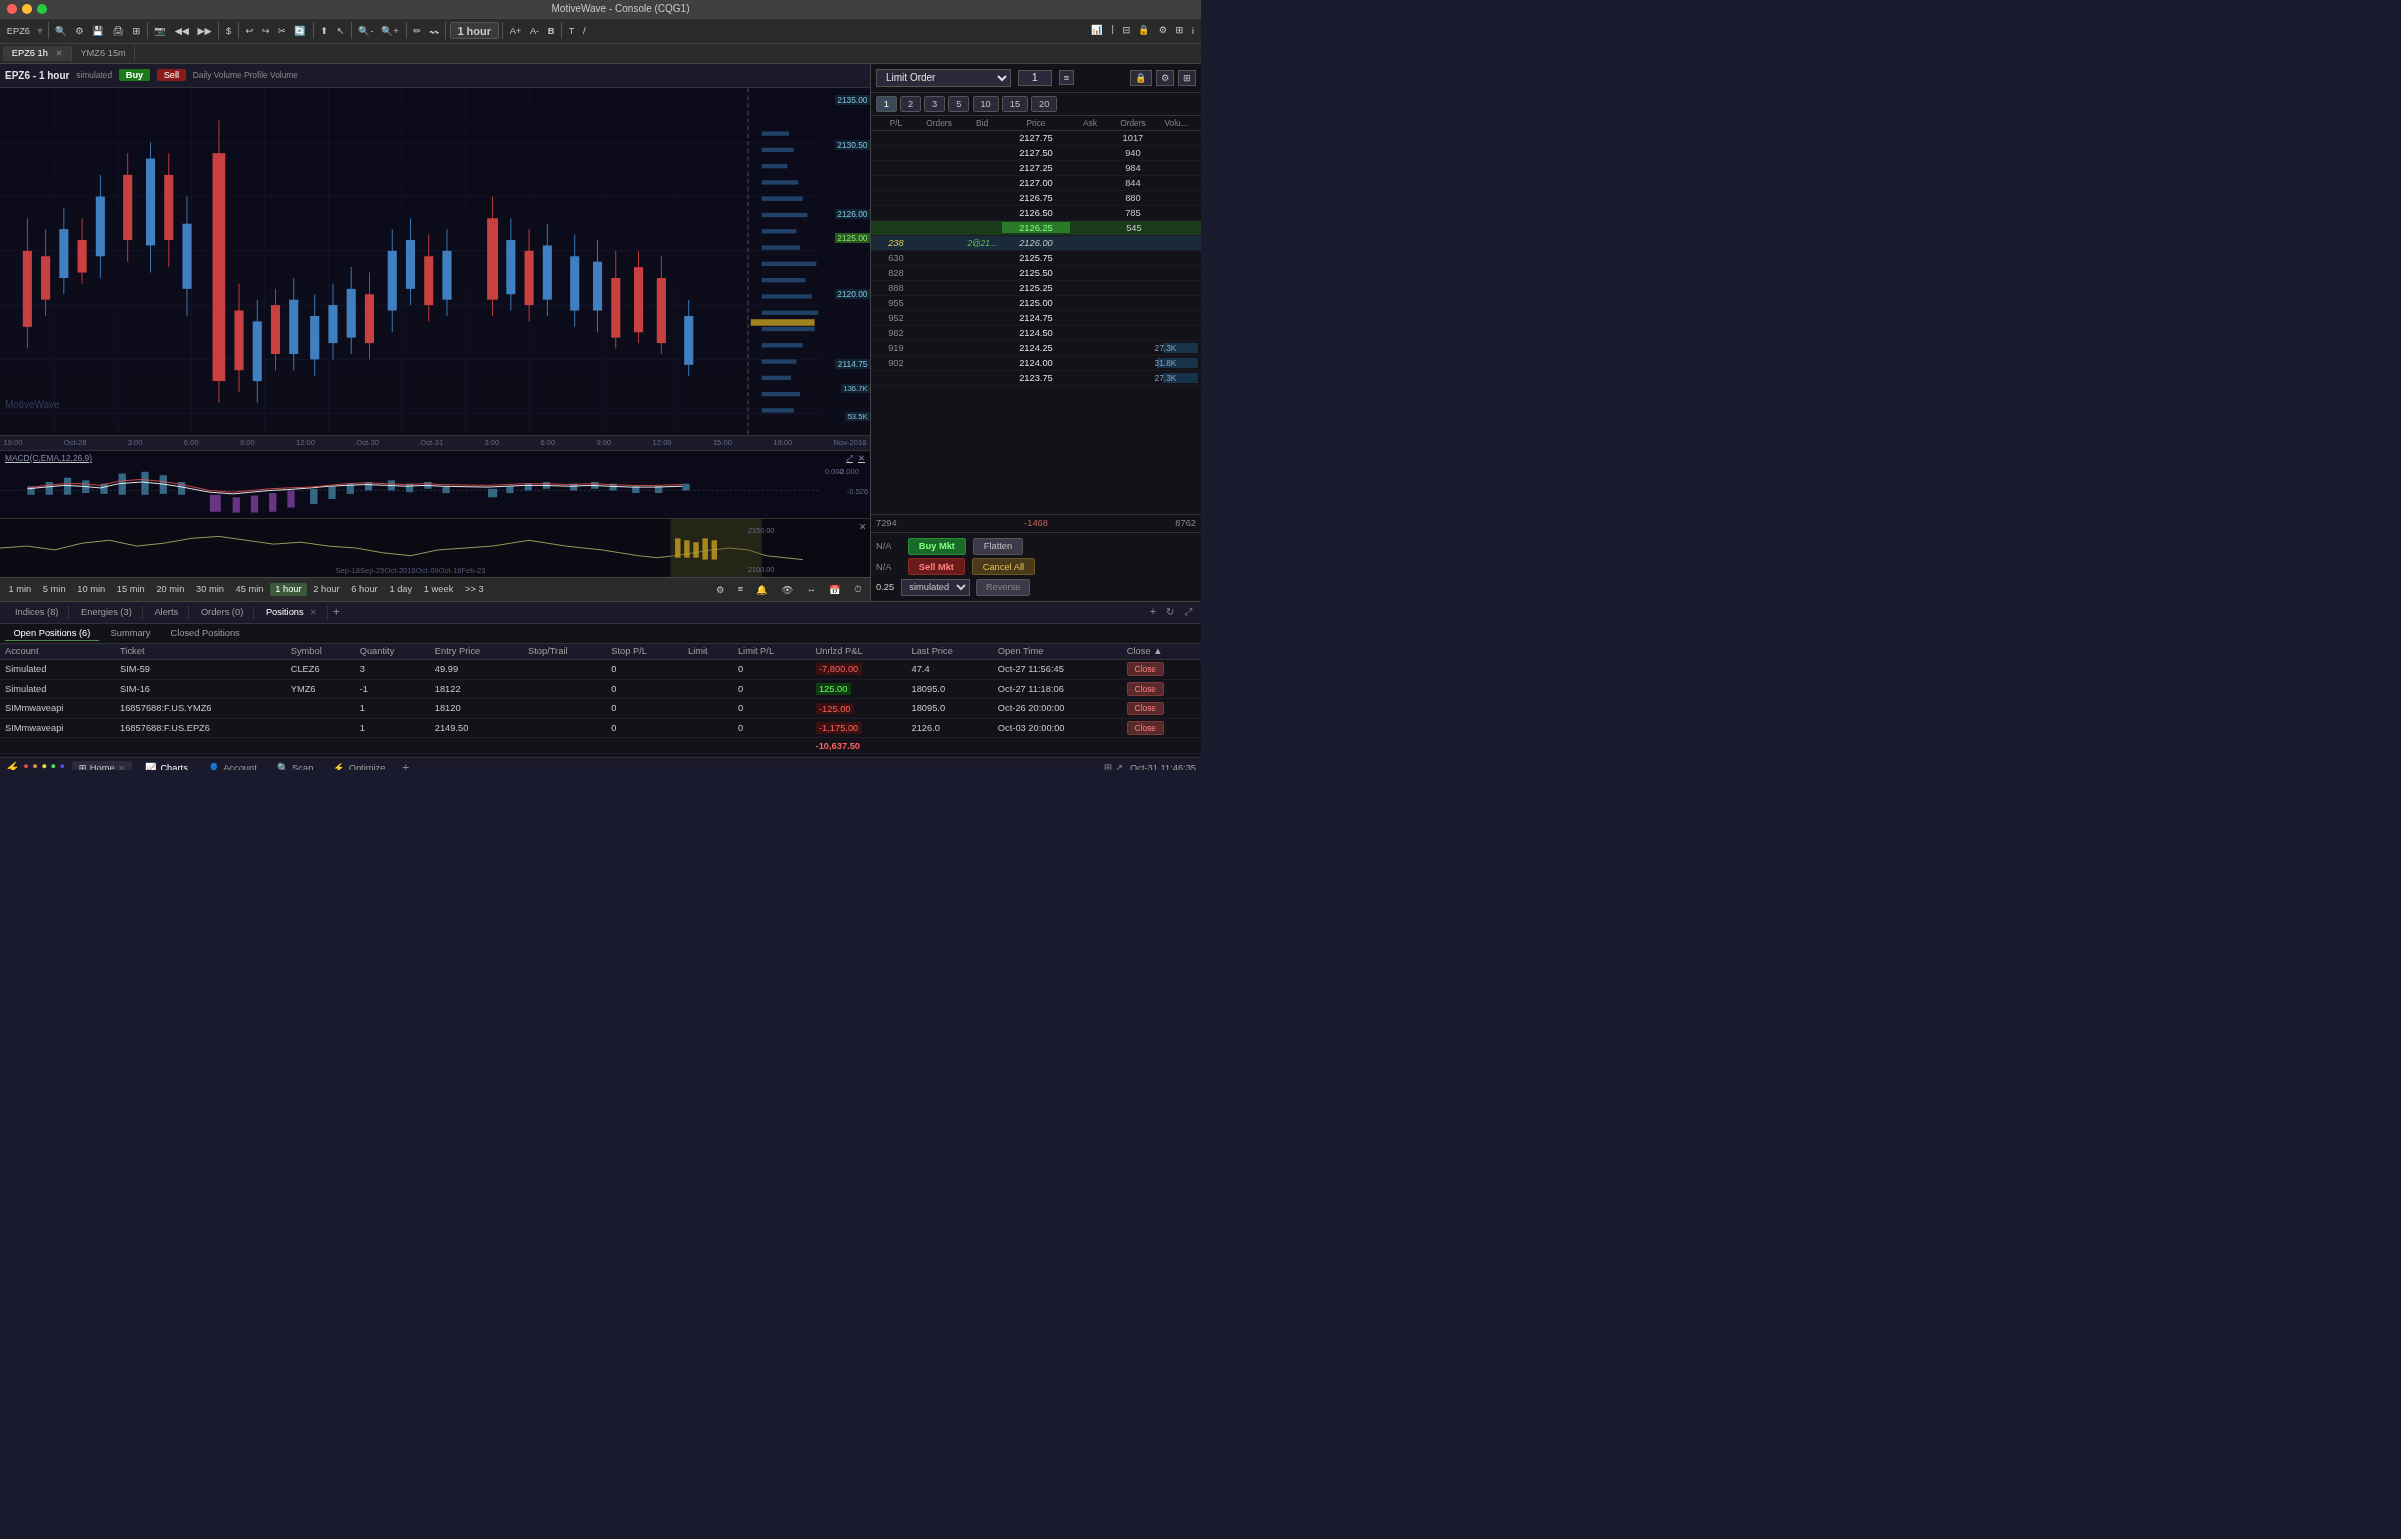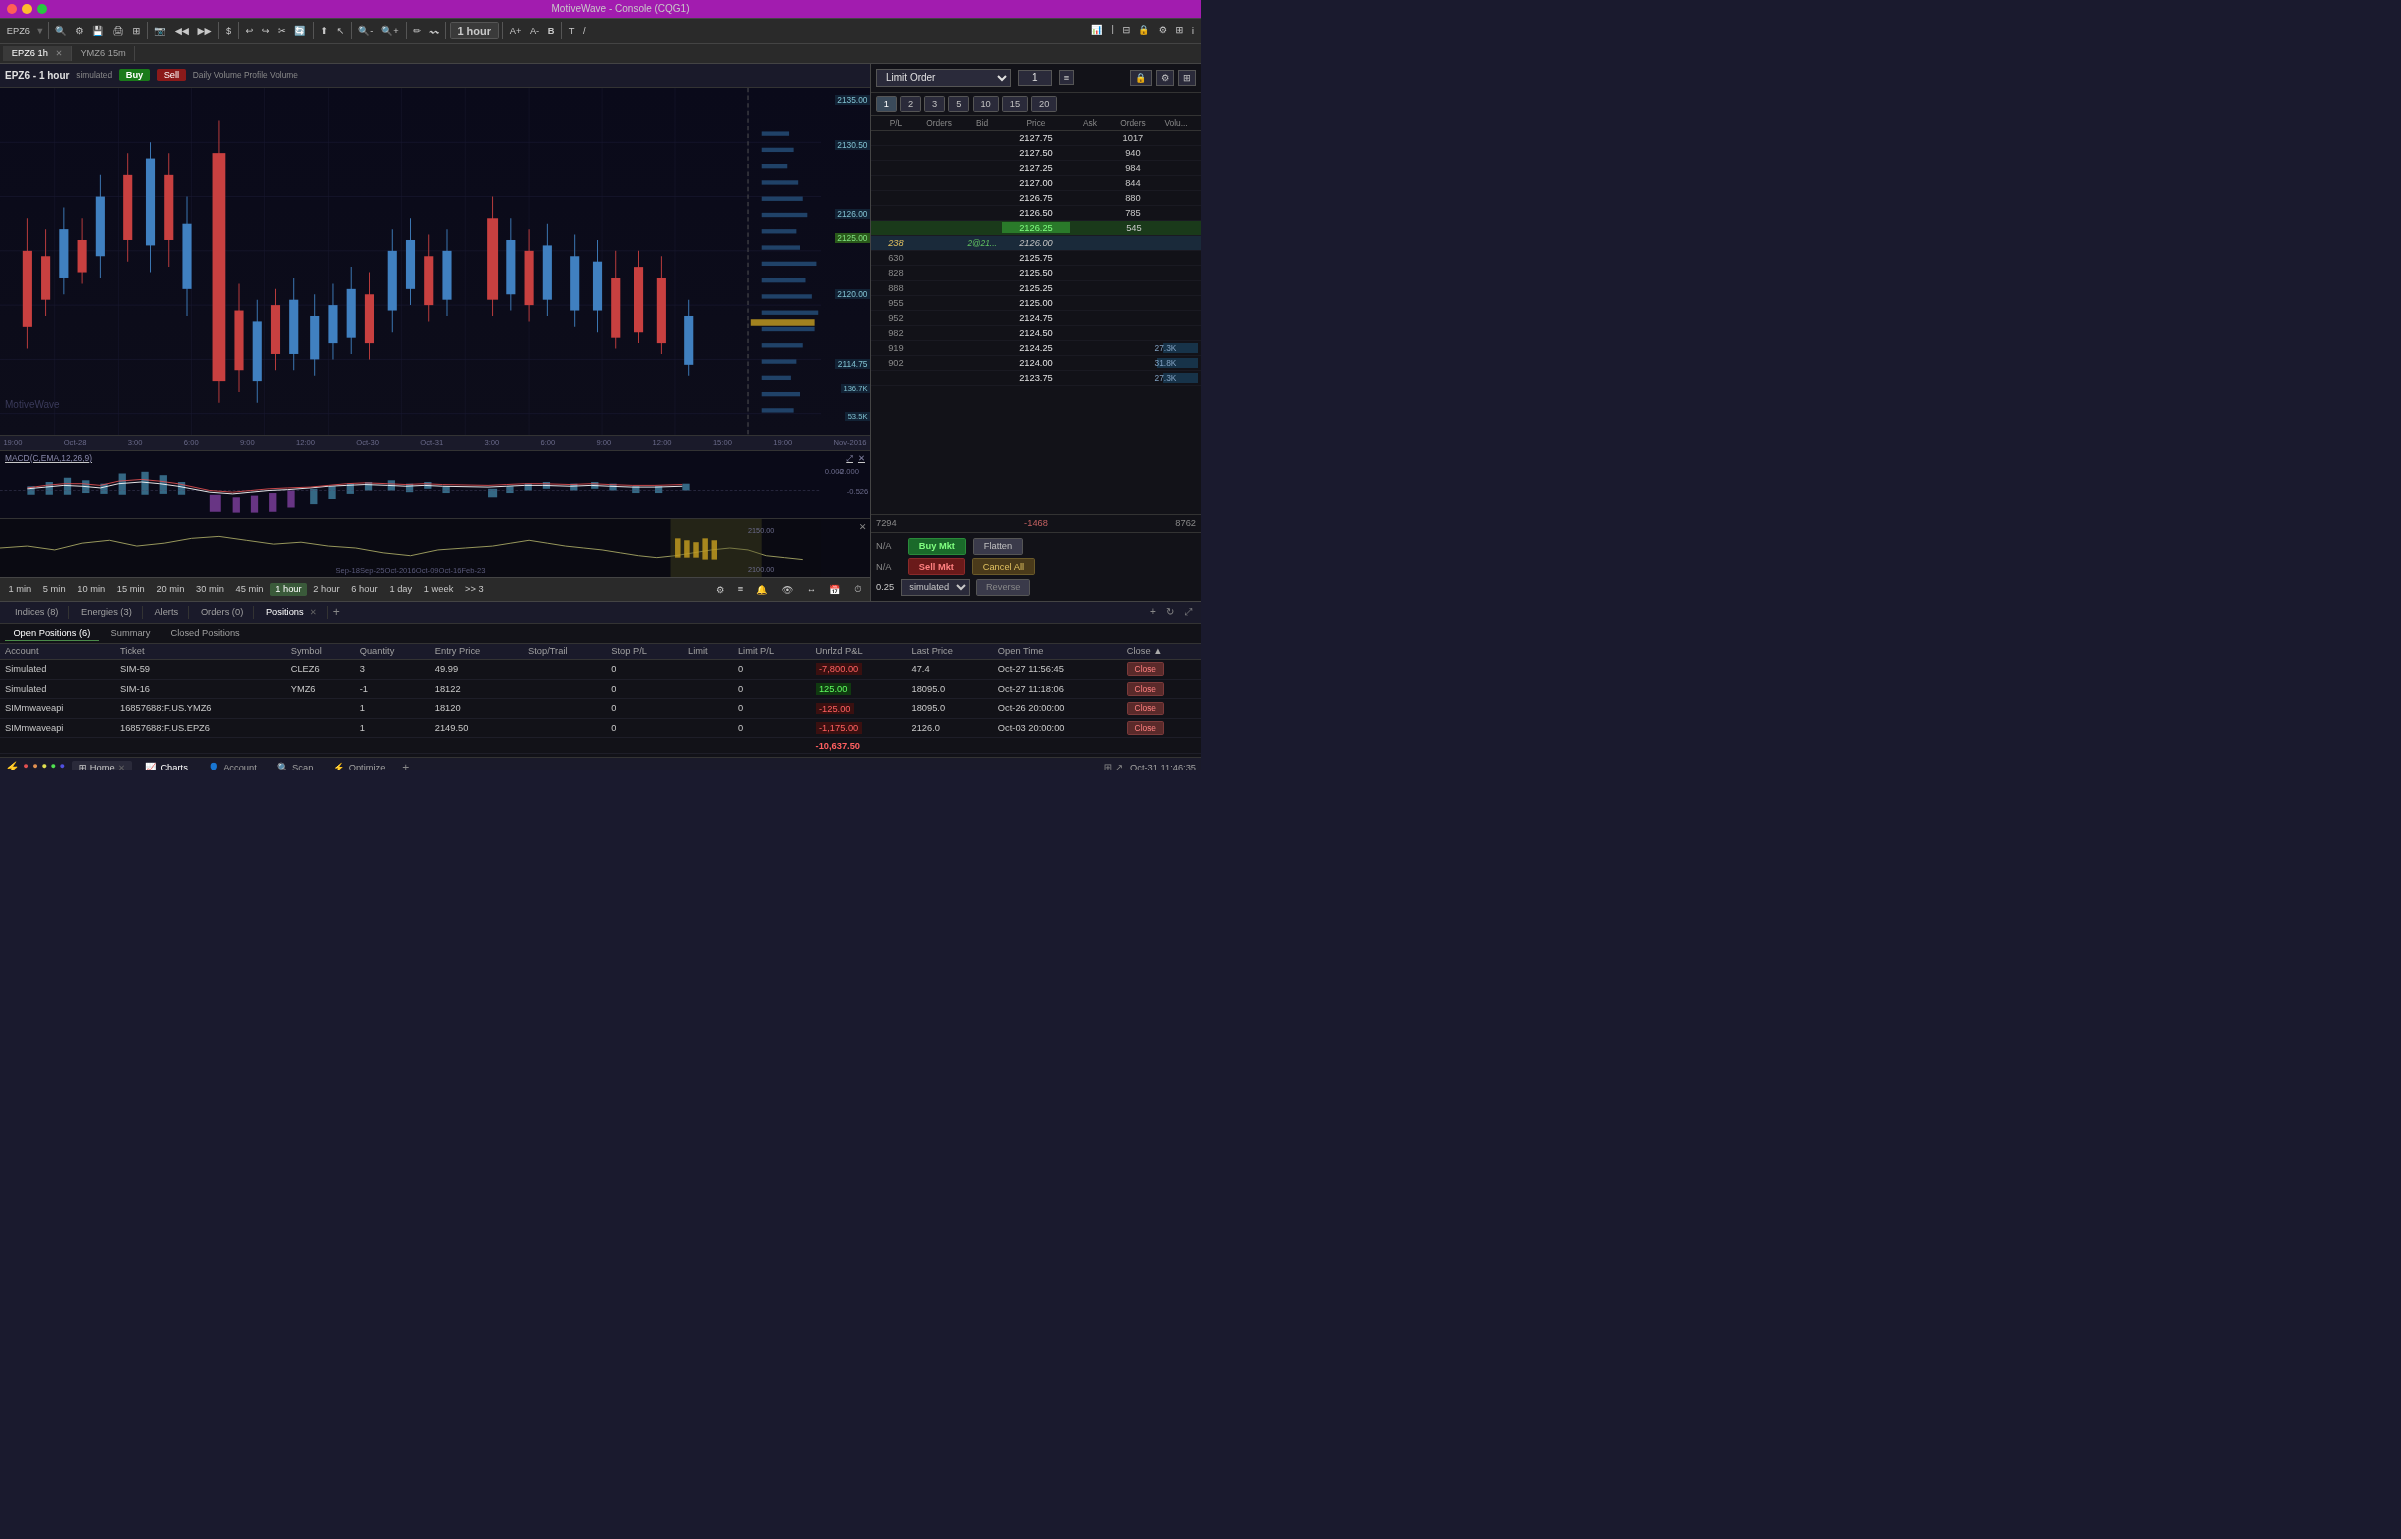--- a/index.html
+++ b/index.html
@@ -8,21 +8,21 @@
       color: #c8c8c8; 
       font-family: 'Arial', sans-serif; 
       font-size: 9.3px;
       width: 1201px;
       height: 770px;
       overflow: hidden;
     }
     
     
     #title-bar {
-      background: #a21caf;
+      background: #404040;
       height: 18.6px;
       display: flex;
       align-items: center;
       justify-content: center;
       color: #c8c8c8;
       font-size: 10px;
       border-bottom: 0.8px solid #444;
       position: relative;
       padding-left: 40px;
     }

